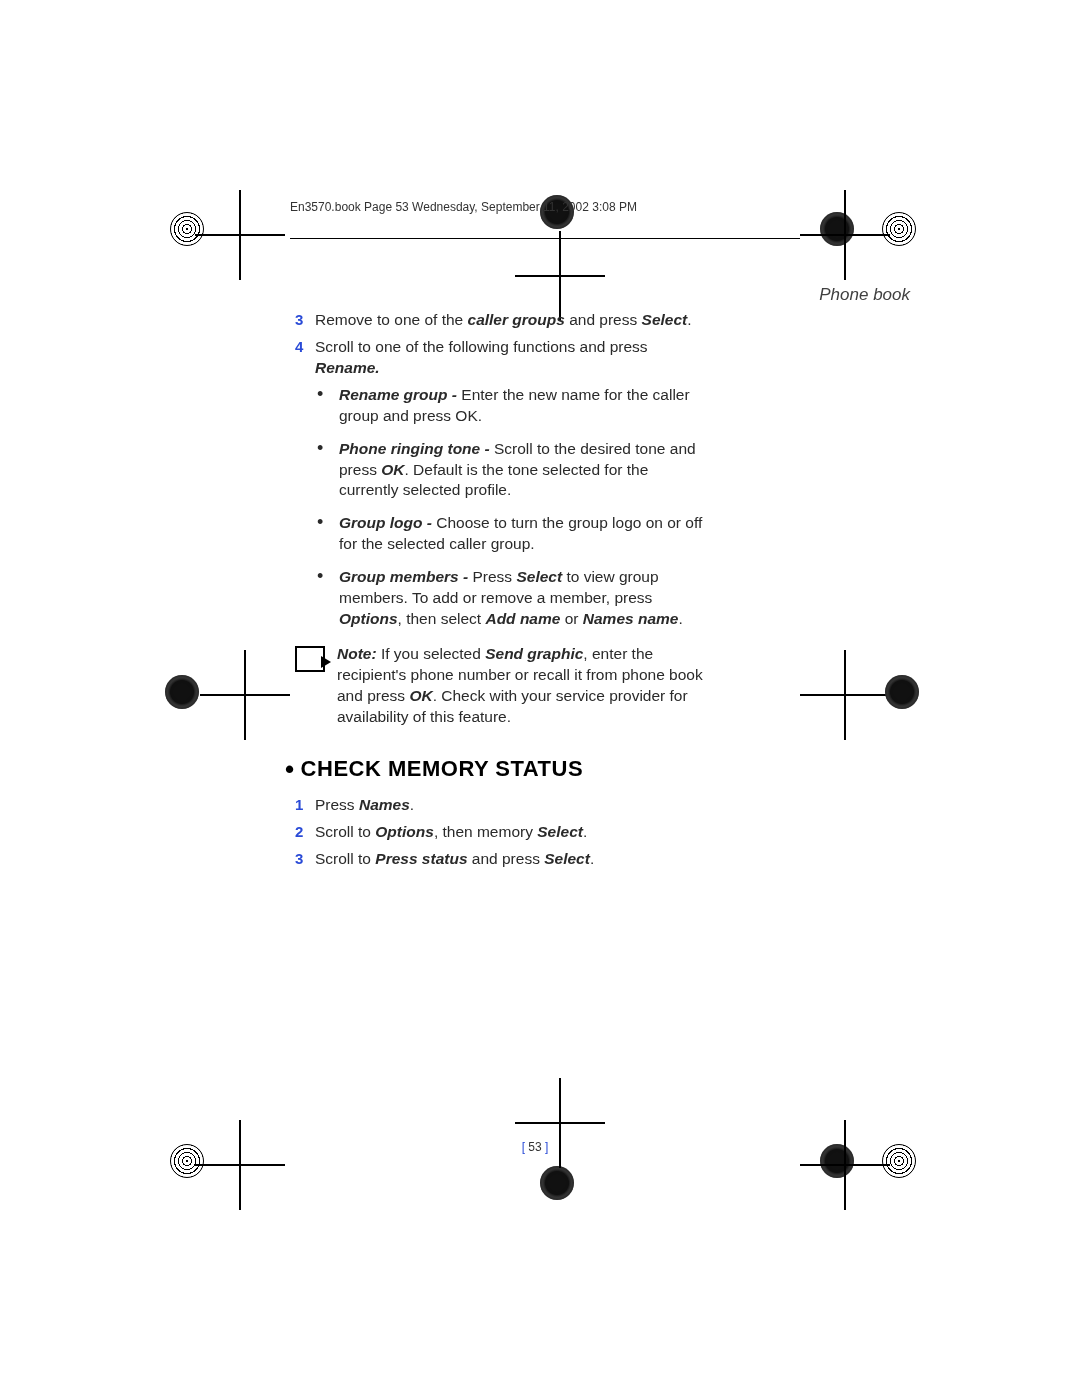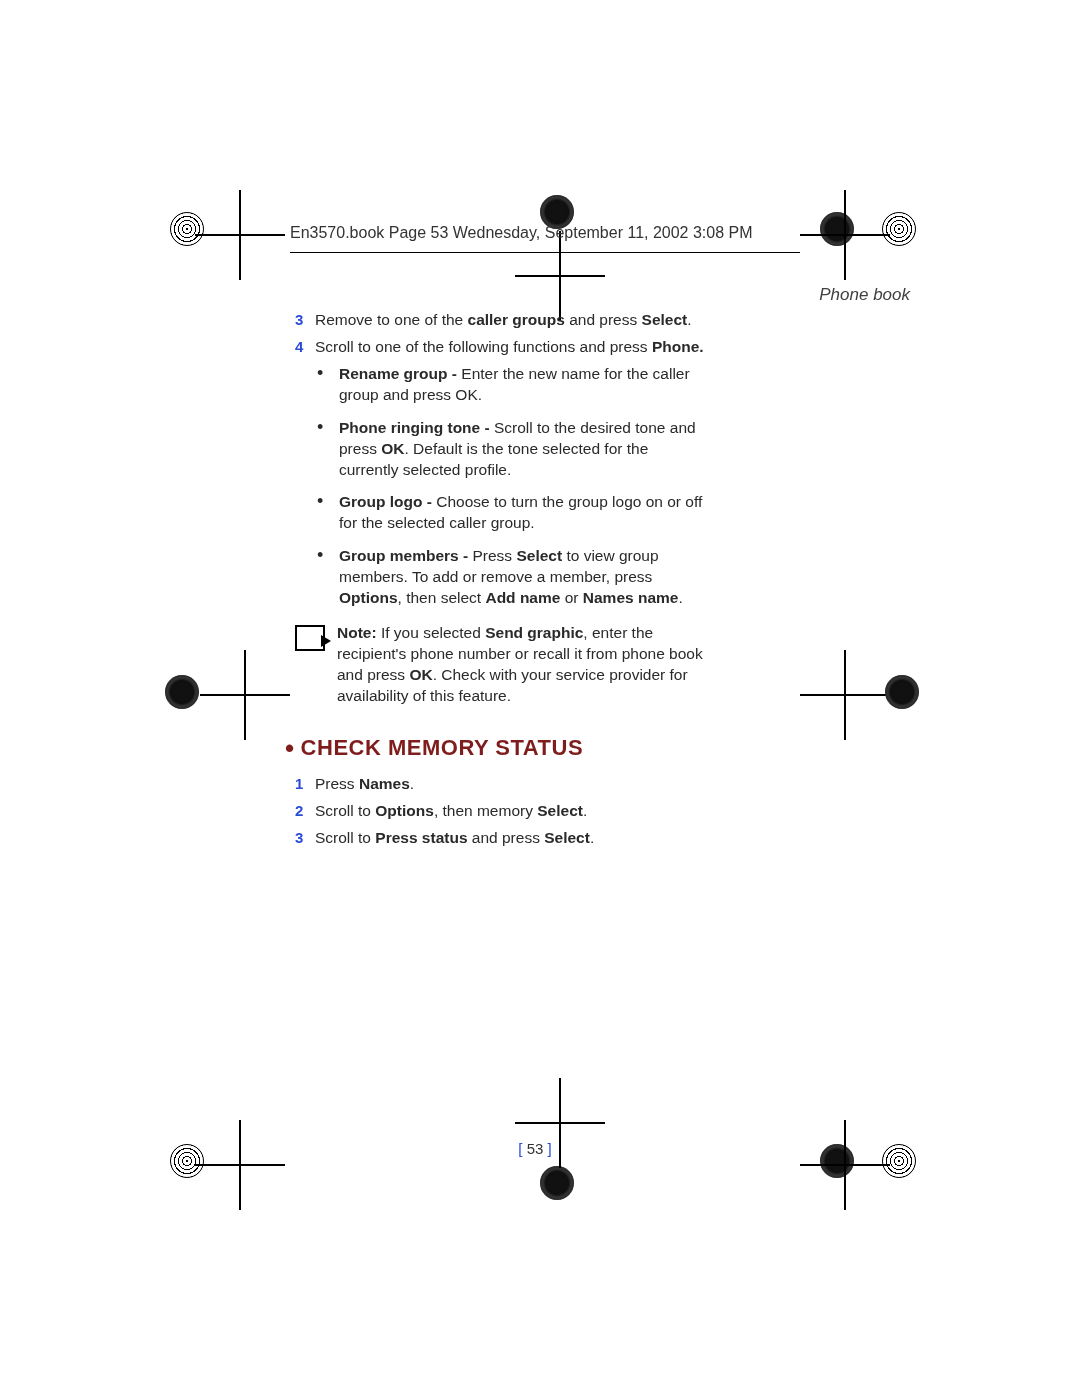--- a/index.html
+++ b/index.html
@@ -14,26 +14,26 @@
   .page {
     position: absolute;
     left: 160px;
     top: 195px;
     width: 750px;
     height: 970px;
   }
   .meta-line {
     position: absolute;
     left: 290px;
-    top: 224px;
+    top: 200px;
     width: 510px;
-    font-size: 16px;
+    font-size: 12px;
     color: #333;
     border-bottom: 1px solid #000;
-    padding-bottom: 10px;
+    padding-bottom: 24px;
   }
   .section-header {
     position: absolute;
     right: 0;
     top: 90px;
     font-style: italic;
     color: #404040;
     font-size: 17px;
   }
   .content {
@@ -95,45 +95,45 @@
     content: "";
     position: absolute;
     right: -8px;
     bottom: 2px;
     width: 0; height: 0;
     border-left: 10px solid #000;
     border-top: 6px solid transparent;
     border-bottom: 6px solid transparent;
   }
   .h2 {
-    color: #7f1d1d;
+    color: #000000;
     font-size: 22px;
     font-weight: bold;
     letter-spacing: 0.5px;
     margin-top: 22px;
     margin-bottom: 10px;
     margin-left: -10px;
   }
   .h2 .hb {
     font-size: 26px;
     font-weight: bold;
     margin-right: 6px;
     position: relative;
     top: 2px;
   }
   .para {
     margin-bottom: 14px;
   }
-  .bold { font-weight: bold; }
+  .bold { font-weight: bold; font-style: italic; }
   .page-num {
     position: absolute;
     left: 0; right: 0;
     top: 945px;
     text-align: center;
-    font-size: 15px;
+    font-size: 12px;
     color: #333;
   }
   .page-num .b1 { color: #2a4bd7; }
 
   
   .mark {
     position: absolute;
     width: 30px; height: 30px;
   }
   .cross:before, .cross:after {
@@ -193,21 +193,21 @@
     <div class="step">
       <div class="step-num">3</div>
       <div class="step-body">
         <span>Remove to one of the </span><span class="bold">caller groups</span><span> and press </span><span class="bold">Select</span><span>.</span>
       </div>
     </div>
 
     <div class="step">
       <div class="step-num">4</div>
       <div class="step-body">
-        <span>Scroll to one of the following functions and press </span><span class="bold">Phone.</span>
+        <span>Scroll to one of the following functions and press </span><span class="bold">Rename.</span>
       </div>
     </div>
 
     <div class="bullet-list">
       <div class="bullet">
         <div class="bullet-dot">•</div>
         <div class="bullet-body">
           <span class="bold">Rename group - </span><span>Enter the new name for the caller group and press OK.</span>
         </div>
       </div>

